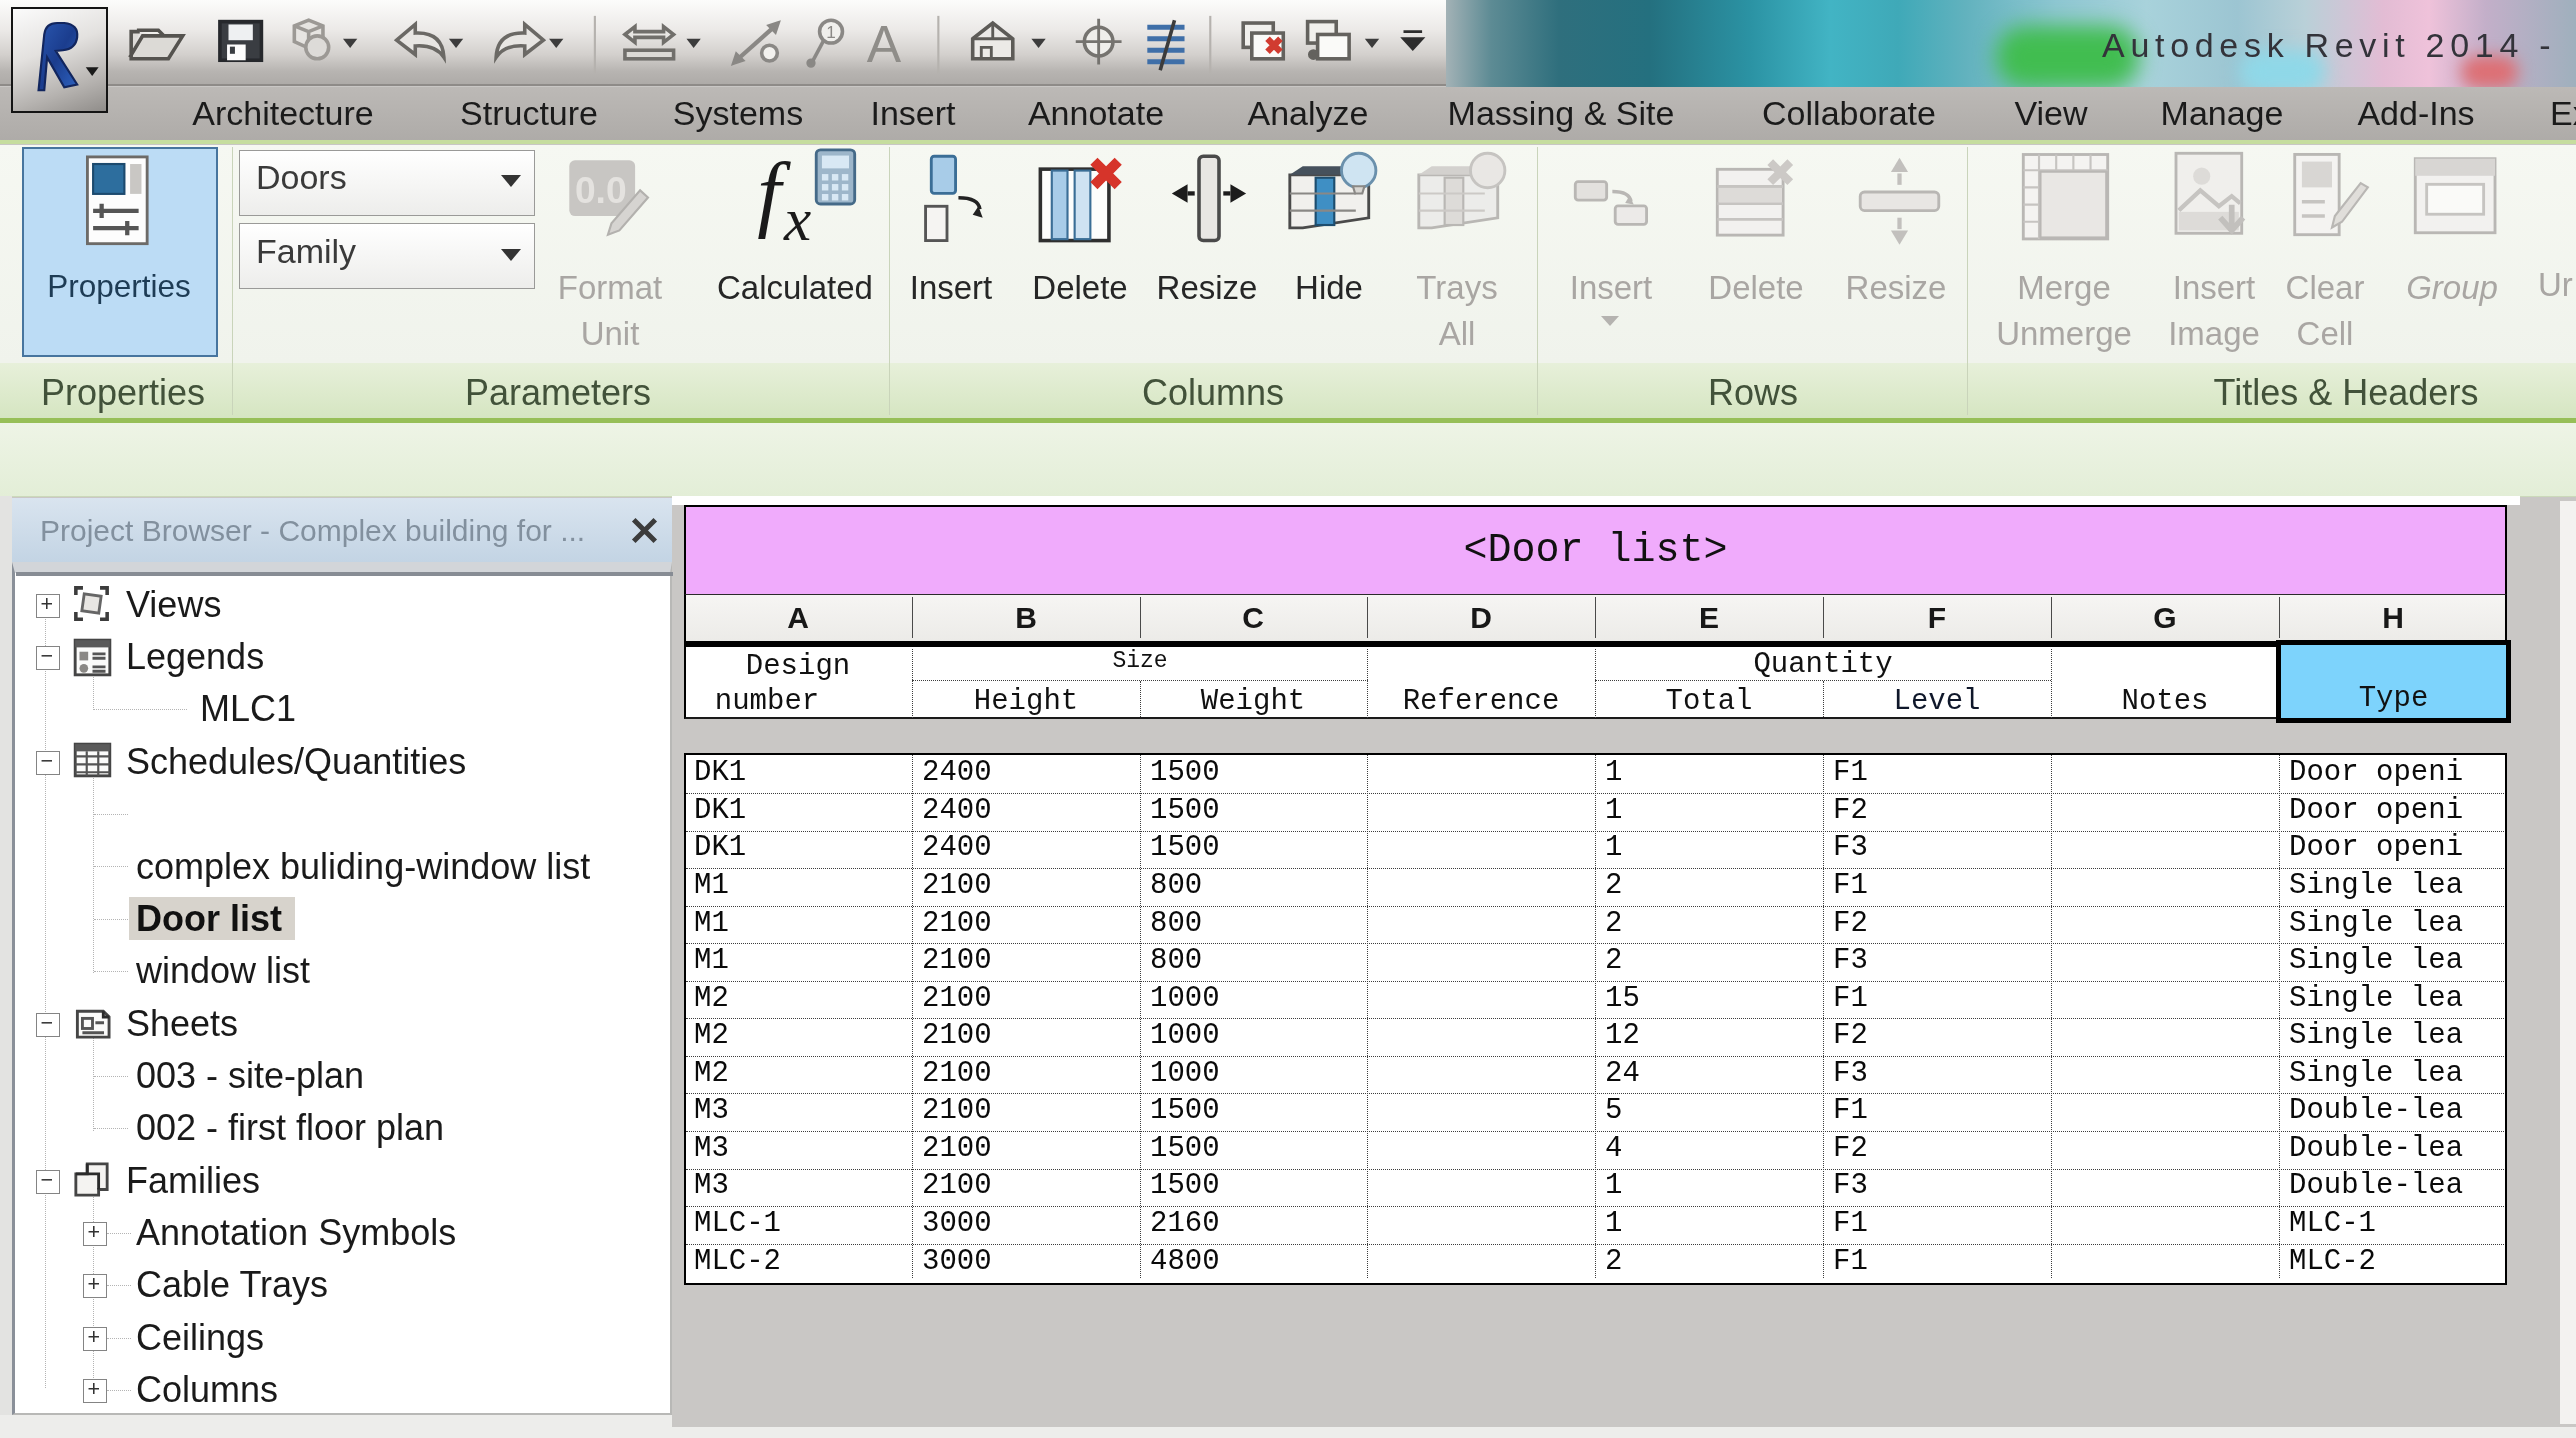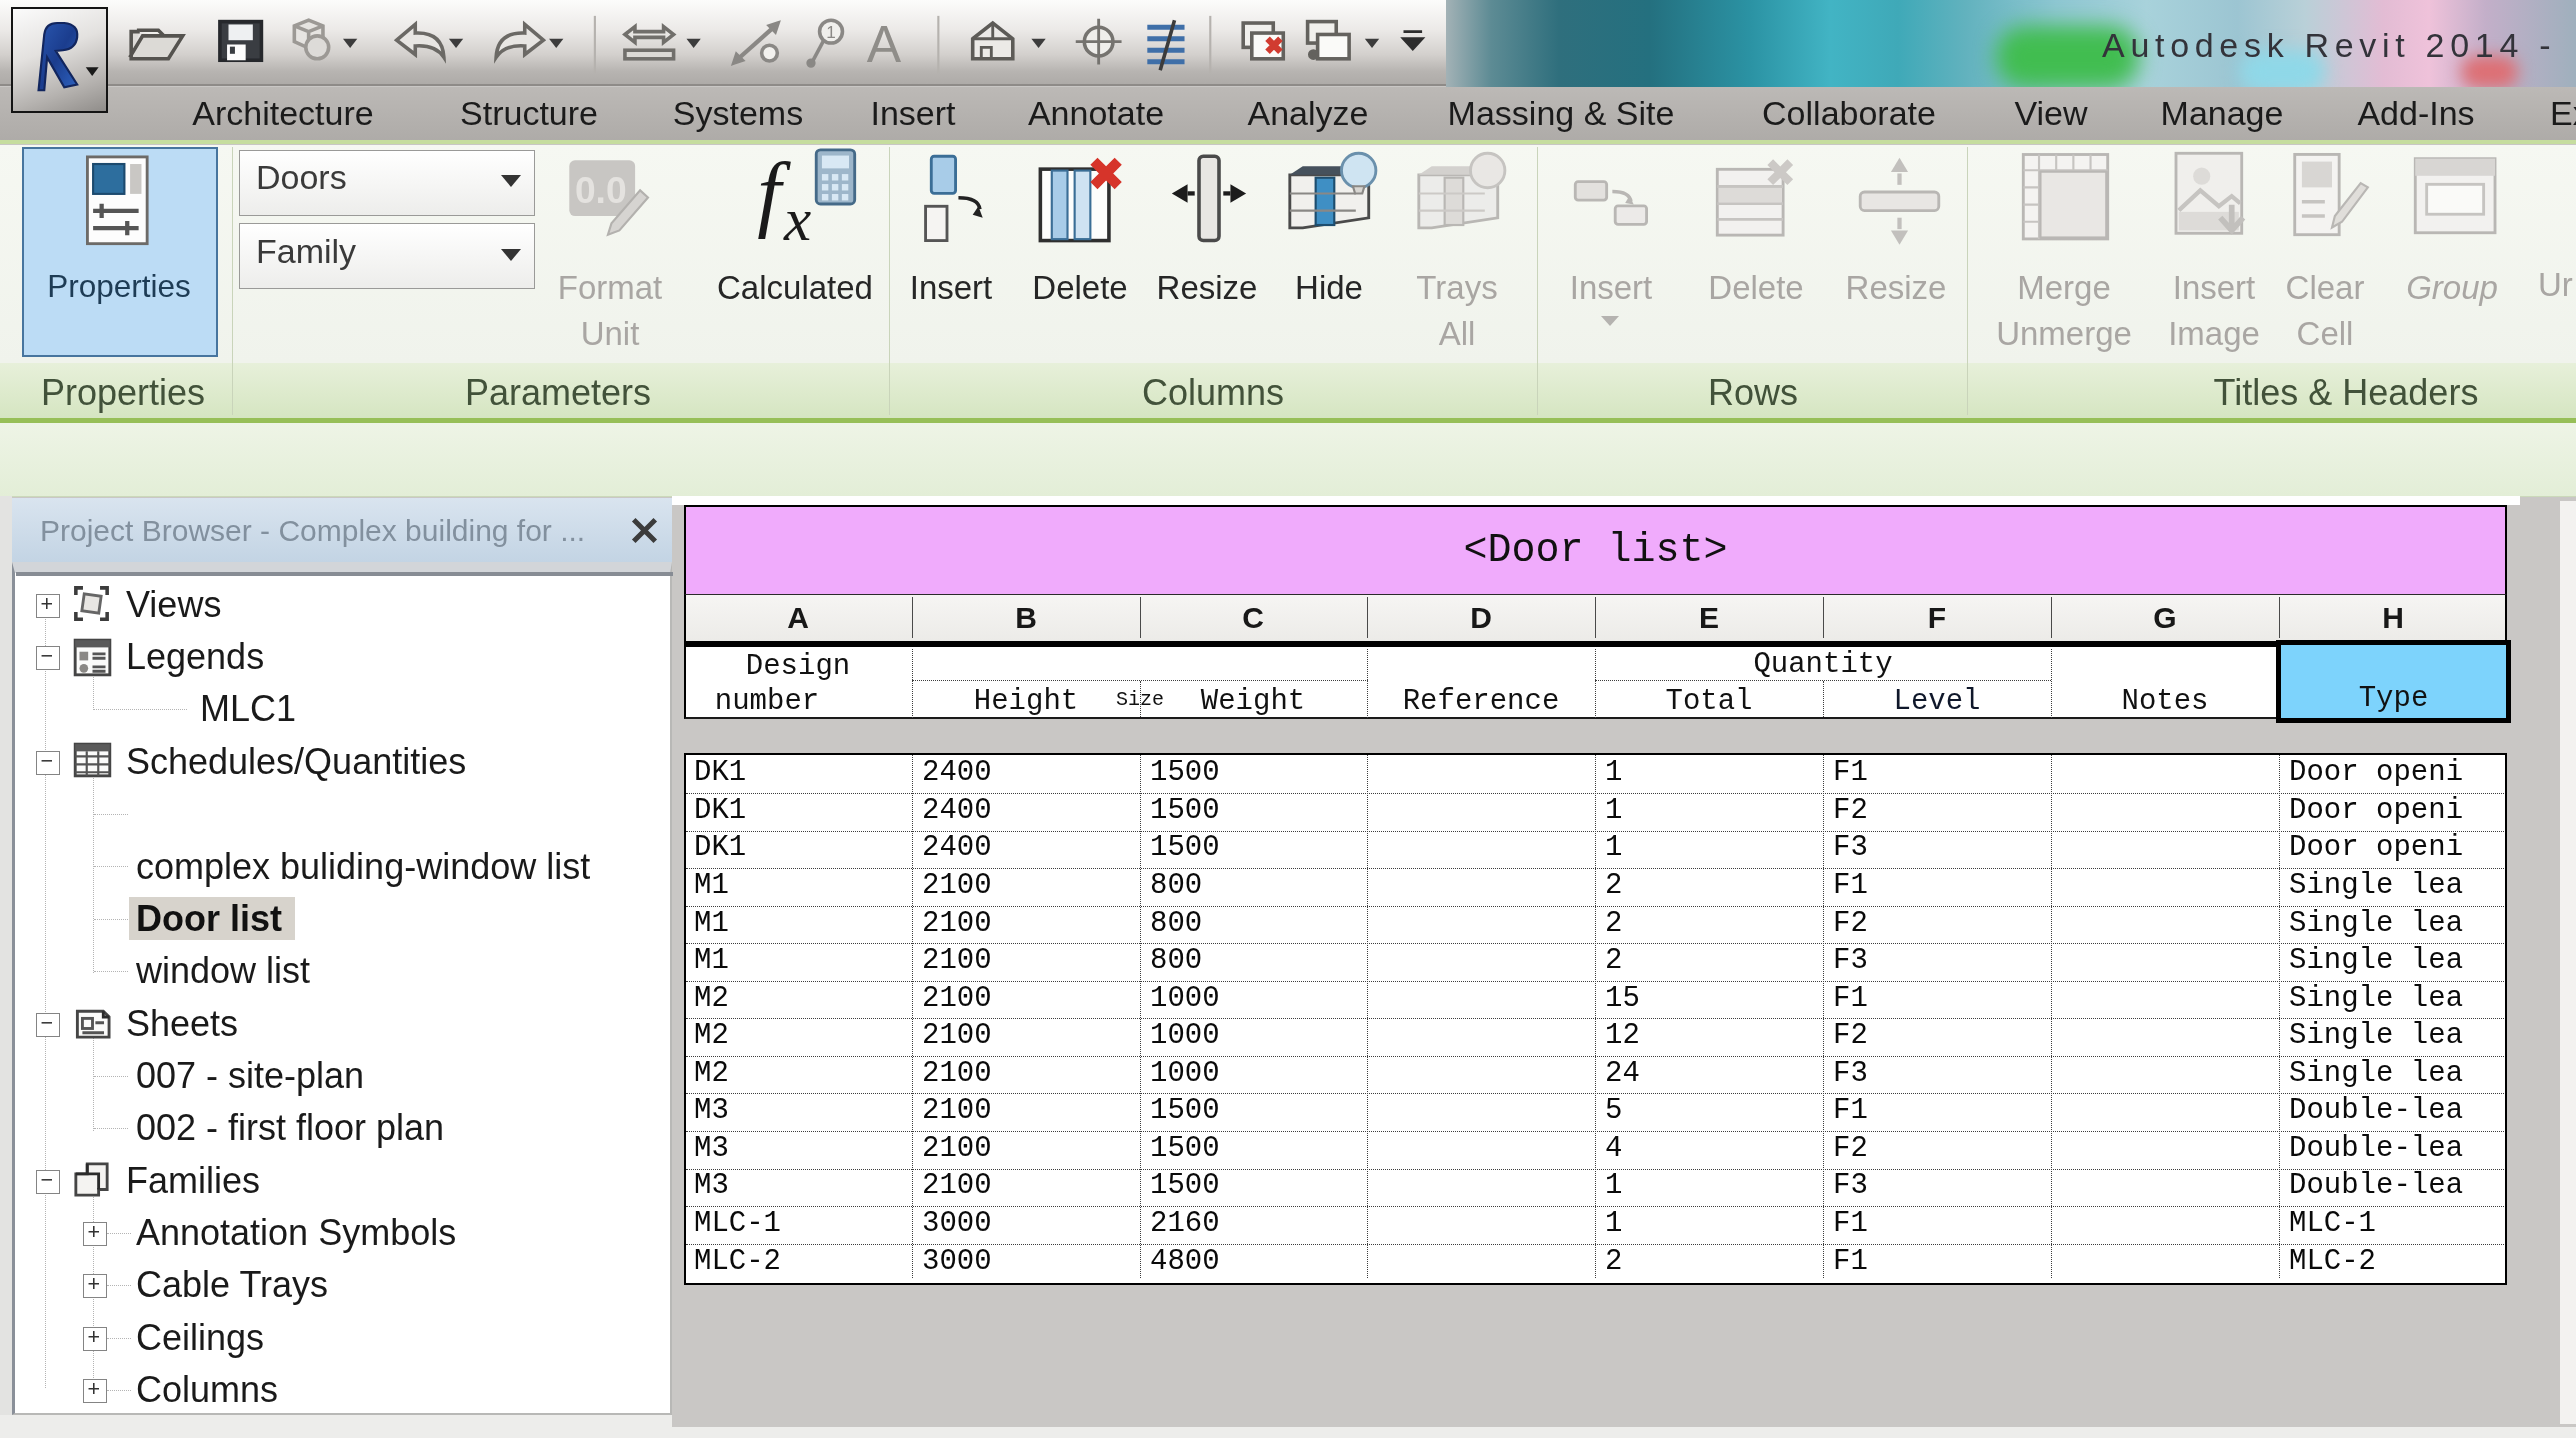--- a/index.html
+++ b/index.html
@@ -357,21 +357,21 @@
     <div class="ab" style="left:36px;top:1013px;width:21.5px;height:21.5px;background:#fff;border:1.4px solid #848484;"></div>
     <div class="ab" style="left:36px;top:1013px;width:21.5px;height:21.5px;line-height:20px;text-align:center;font-size:21.5px;color:#333;">−</div>
     <svg class="ab" style="left:73px;top:1004px;" width="39" height="36" viewBox="0 0 54 50">
       <path d="M6 10 H42 l8 8 V46 H6 Z" fill="#fbfbfa" stroke="#454545" stroke-width="4"></path>
       <path d="M42 10 v8 h8" fill="none" stroke="#2b2b2b" stroke-width="4"></path>
       <rect x="13" y="20" width="14" height="14" fill="none" stroke="#555" stroke-width="4"></rect>
       <path d="M31 26 h12 M13 40 h30" stroke="#555" stroke-width="4"></path>
     </svg>
     <div class="ab" style="left:126px;top:1003px;font-size:36px;color:#1a1a1a;">Sheets</div>
     <div class="ab" style="left:94px;top:1076px;width:34px;height:1.4px;border-top:1.4px dotted #b4b4b4;"></div>
-    <div class="ab" style="left:136px;top:1055px;font-size:36px;color:#1a1a1a;">007 - site-plan</div>
+    <div class="ab" style="left:136px;top:1055px;font-size:36px;color:#1a1a1a;">003 - site-plan</div>
     <div class="ab" style="left:94px;top:1128px;width:34px;height:1.4px;border-top:1.4px dotted #b4b4b4;"></div>
     <div class="ab" style="left:136px;top:1107px;font-size:36px;color:#1a1a1a;">002 - first floor plan</div>
     <div class="ab" style="left:36px;top:1170px;width:21.5px;height:21.5px;background:#fff;border:1.4px solid #848484;"></div>
     <div class="ab" style="left:36px;top:1170px;width:21.5px;height:21.5px;line-height:20px;text-align:center;font-size:21.5px;color:#333;">−</div>
     <svg class="ab" style="left:73px;top:1161px;" width="37" height="37" viewBox="0 0 52 52">
       <path d="M20 4 H48 V40 H36 V48 H4 V18 H20 Z" fill="#f4f3f1" stroke="#454545" stroke-width="4"></path>
       <path d="M20 4 V18 H4 M36 40 V18 H20" fill="none" stroke="#2b2b2b" stroke-width="4"></path>
     </svg>
     <div class="ab" style="left:126px;top:1160px;font-size:36px;color:#1a1a1a;">Families</div>
     <div class="ab" style="left:83px;top:1222px;width:21.5px;height:21.5px;background:#fff;border:1.4px solid #848484;"></div>
@@ -416,21 +416,21 @@
     <div class="ab" style="left:912px;top:649px;width:1.4px;height:69px;border-left:1.4px dotted #3d3d3d;"></div>
     <div class="ab" style="left:1367px;top:649px;width:1.4px;height:69px;border-left:1.4px dotted #3d3d3d;"></div>
     <div class="ab" style="left:1595px;top:649px;width:1.4px;height:69px;border-left:1.4px dotted #3d3d3d;"></div>
     <div class="ab" style="left:2051px;top:649px;width:1.4px;height:69px;border-left:1.4px dotted #3d3d3d;"></div>
     <div class="ab" style="left:1140px;top:681px;width:1.4px;height:36px;border-left:1.4px dotted #3d3d3d;"></div>
     <div class="ab" style="left:1823px;top:681px;width:1.4px;height:36px;border-left:1.4px dotted #3d3d3d;"></div>
     <div class="ab" style="left:912px;top:680px;width:456px;height:1.4px;border-top:1.4px dotted #3d3d3d;"></div>
     <div class="ab" style="left:1595px;top:680px;width:456px;height:1.4px;border-top:1.4px dotted #3d3d3d;"></div>
     <div class="ab cx mono" style="left:798px;top:650px;font-size:29px;color:#111;">Design</div>
     <div class="ab cx mono" style="left:767px;top:685px;font-size:29px;color:#111;">number</div>
-    <div class="ab cx mono" style="left:1140px;top:648px;font-size:20px;color:#111;margin-top:40px;">Size</div>
+    <div class="ab cx mono" style="left:1140px;top:648px;font-size:23px;color:#111;">Size</div>
     <div class="ab cx mono" style="left:1026px;top:685px;font-size:29px;color:#111;">Height</div>
     <div class="ab cx mono" style="left:1253px;top:685px;font-size:29px;color:#111;">Weight</div>
     <div class="ab cx mono" style="left:1481px;top:685px;font-size:29px;color:#111;">Reference</div>
     <div class="ab cx mono" style="left:1823px;top:648px;font-size:29px;color:#111;">Quantity</div>
     <div class="ab cx mono" style="left:1709px;top:685px;font-size:29px;color:#111;">Total</div>
     <div class="ab cx mono" style="left:1937px;top:685px;font-size:29px;color:#0f172a;">Level</div>
     <div class="ab cx mono" style="left:2165px;top:685px;font-size:29px;color:#111;">Notes</div>
     <div class="ab mono" style="left:2276px;top:640px;width:235px;height:83px;background:#7dd3fc;
  border:5.7px solid #000;box-sizing:border-box;text-align:center;line-height:107px;font-size:29px;color:#111;">Type</div>
     <div class="ab" style="left:684px;top:753px;width:1823px;height:532px;background:#fff;border:2.9px solid #000;border-left-width:2.1px;box-sizing:border-box;"></div>

